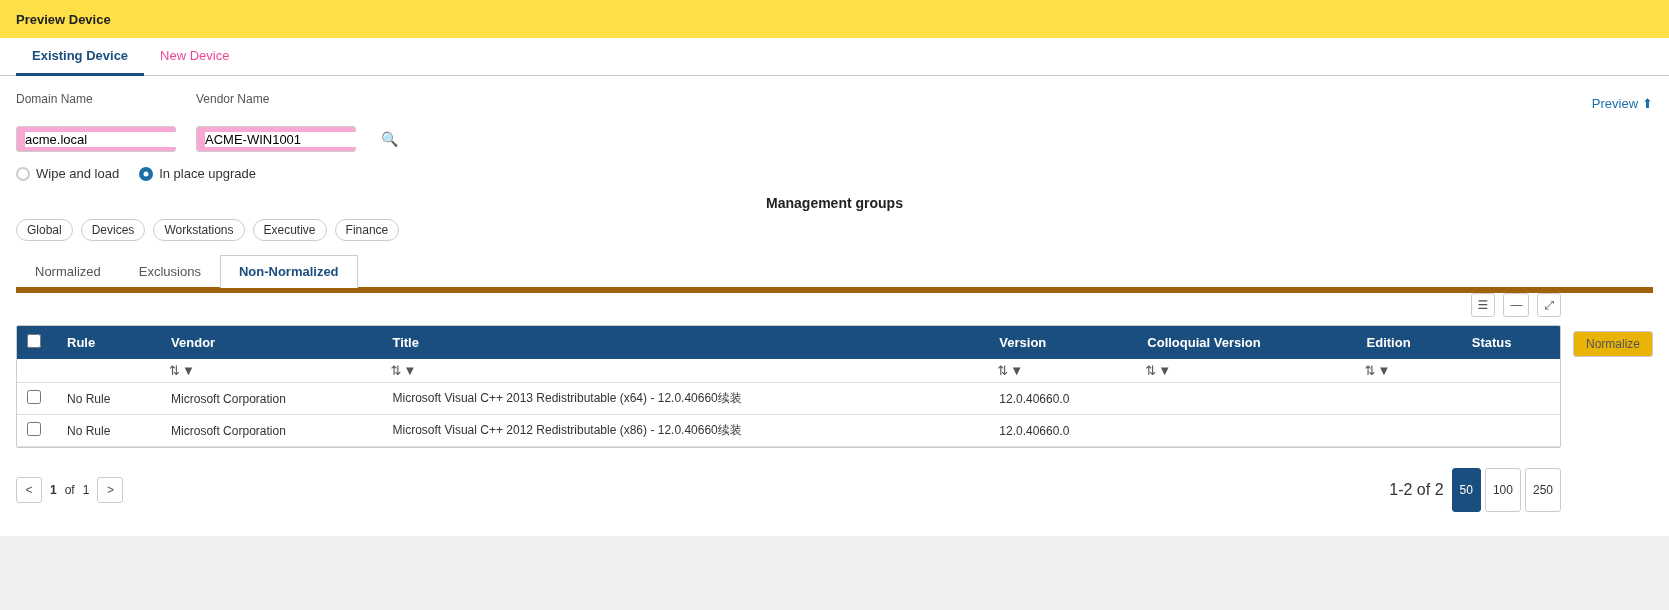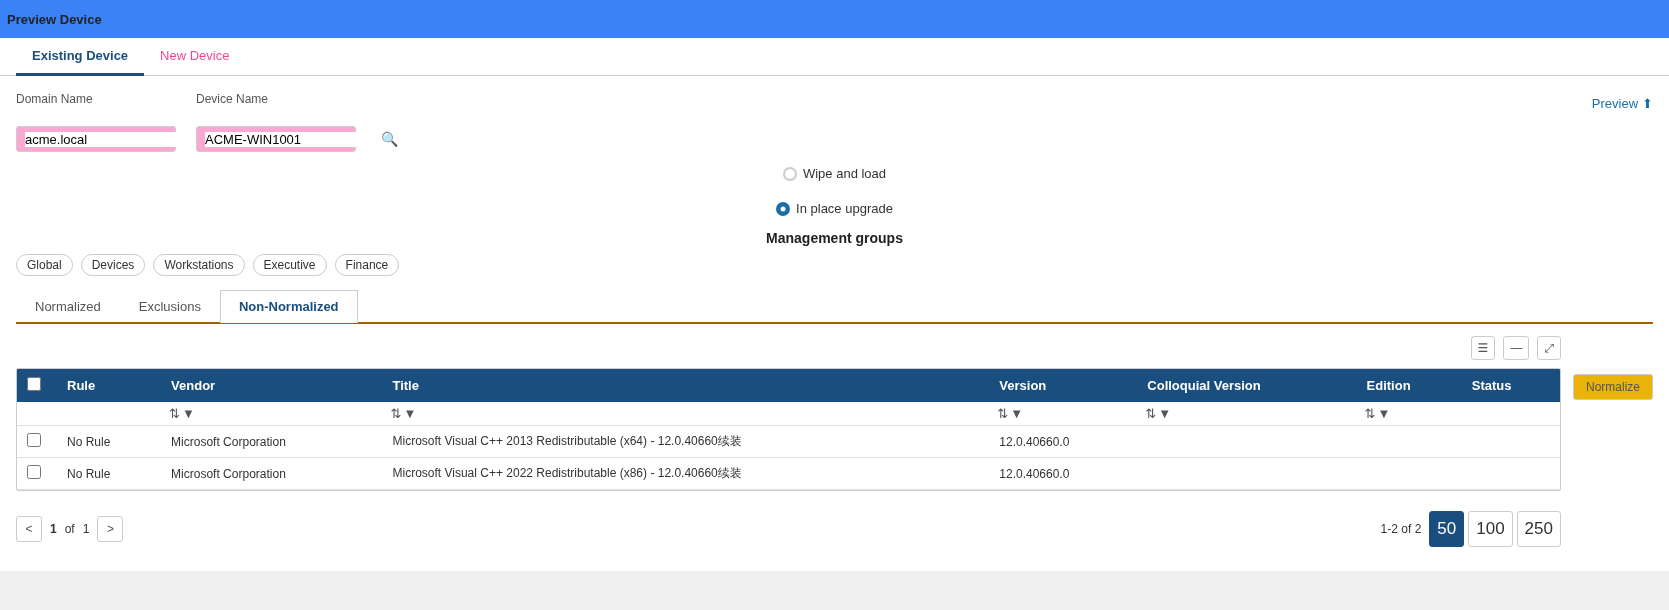--- a/index.html
+++ b/index.html
@@ -1,20 +1,20 @@
 <!DOCTYPE html>
 <html><head>
   <meta charset="utf-8">
   <style>
     * { box-sizing: border-box; margin: 0; padding: 0; font-family: Arial, sans-serif; font-size: 13px; }
     body { background: #f0f0f0; color: #333; }
 
     .page-header {
-      background: #3b82f6;
-      padding: 10px 7px;
+      background: #fde047;
+      padding: 10px 16px;
       font-size: 16px;
       font-weight: bold;
       color: #222;
     }
 
     .main-container {
       background: #fff;
       margin: 0;
       padding: 0;
     }
@@ -99,21 +99,20 @@
       gap: 4px;
       align-self: flex-start;
       padding-top: 4px;
     }
 
     .radio-row {
       display: flex;
       align-items: center;
       gap: 20px;
       margin-bottom: 14px;
-      flex-direction: column;
     }
 
     .radio-option {
       display: flex;
       align-items: center;
       gap: 6px;
       cursor: pointer;
     }
 
     .radio-circle {
@@ -164,22 +163,22 @@
       border: 1px solid #ccc;
       border-radius: 12px;
       padding: 3px 10px;
       font-size: 12px;
       color: #333;
       background: #fff;
     }
 
     .inner-tabs-row {
       display: flex;
-      border-bottom: 2px solid #a16207;
-      margin-bottom: 12px;
+      border-bottom: 6px solid #a16207;
+      margin-bottom: 0;
     }
 
     .inner-tab {
       padding: 8px 18px;
       cursor: pointer;
       color: #555;
       border: 1px solid transparent;
       border-bottom: none;
       margin-bottom: -1px;
       font-size: 13px;
@@ -305,37 +304,37 @@
     }
 
     .page-num-active {
       font-size: 12px;
       color: #333;
       font-weight: 600;
     }
 
     .results-count {
       margin-left: auto;
-      font-size: 12px;
+      font-size: 16px;
       color: #333;
     }
 
     .page-size-btns {
       display: flex;
       gap: 4px;
       align-items: center;
     }
 
     .page-size-btn {
       background: none;
       border: 1px solid #ccc;
       border-radius: 3px;
-      padding: 7px 7px;
-      cursor: pointer;
-      font-size: 17px;
+      padding: 14px 7px;
+      cursor: pointer;
+      font-size: 12px;
       color: #333;
     }
 
     .page-size-btn.active {
       background: #1a4e7e;
       color: #fff;
       border-color: #1a4e7e;
     }
 
     .normalize-btn {
@@ -367,21 +366,21 @@
     <div class="fields-row">
       <div class="field-group">
         <label class="field-label">Domain Name</label>
         <div class="search-input-wrapper">
           <input type="text" value="acme.local" style="">
           <span class="search-icon">🔍</span>
         </div>
       </div>
 
       <div class="field-group">
-        <label class="field-label">Device Name</label>
+        <label class="field-label">Vendor Name</label>
         <div class="search-input-wrapper">
           <input type="text" value="ACME-WIN1001" style="">
           <span class="search-icon">🔍</span>
         </div>
       </div>
 
       <button class="export-btn">
         <span>Preview</span>
         <span>⬆</span>
       </button>
@@ -489,21 +488,21 @@
                 <td></td>
                 <td></td>
                 <td></td>
               </tr>
               <tr>
                 <td>
                   <input type="checkbox" class="row-checkbox" style="">
                 </td>
                 <td>No Rule</td>
                 <td>Microsoft Corporation</td>
-                <td>Microsoft Visual C++ 2022 Redistributable (x86) - 12.0.40660续装</td>
+                <td>Microsoft Visual C++ 2012 Redistributable (x86) - 12.0.40660续装</td>
                 <td>12.0.40660.0</td>
                 <td></td>
                 <td></td>
                 <td></td>
               </tr>
             </tbody>
           </table>
         </div>
 
         <div class="pagination-row">

